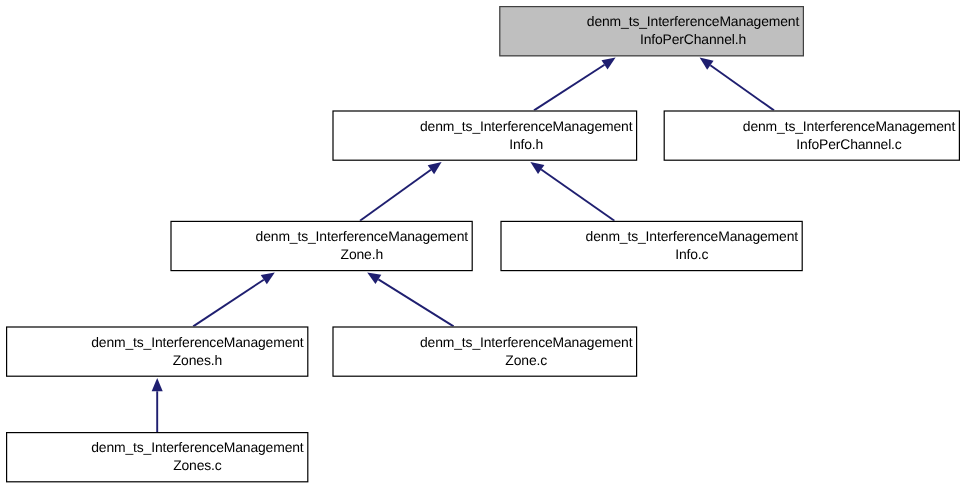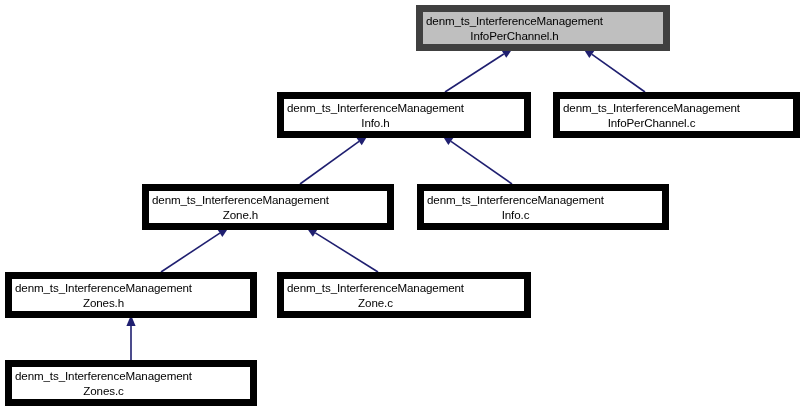--- a/index.html
+++ b/index.html
@@ -22,29 +22,29 @@
     position: absolute;
     left: 0;
     top: 0;
     width: 811px;
     height: 409px;
     pointer-events: none;
   }
   .node {
     position: absolute;
     box-sizing: border-box;
-    border: 7px solid #c2410c;
+    border: 1px solid #c2410c;
     background: #ffffff;
     color: #000000;
     font-size: 11.6px;
     line-height: 1.32;
     text-align: center;
     display: flex;
     align-items: center;
-    justify-content: flex-start;
+    justify-content: flex-end;
     padding: 16px 3px;
     white-space: pre-line;
     letter-spacing: -0.01em;
     z-index: 2;
   }
   .node.root {
     background: #bfbfbf;
     border-color: #404040;
   }
   .node-label {

